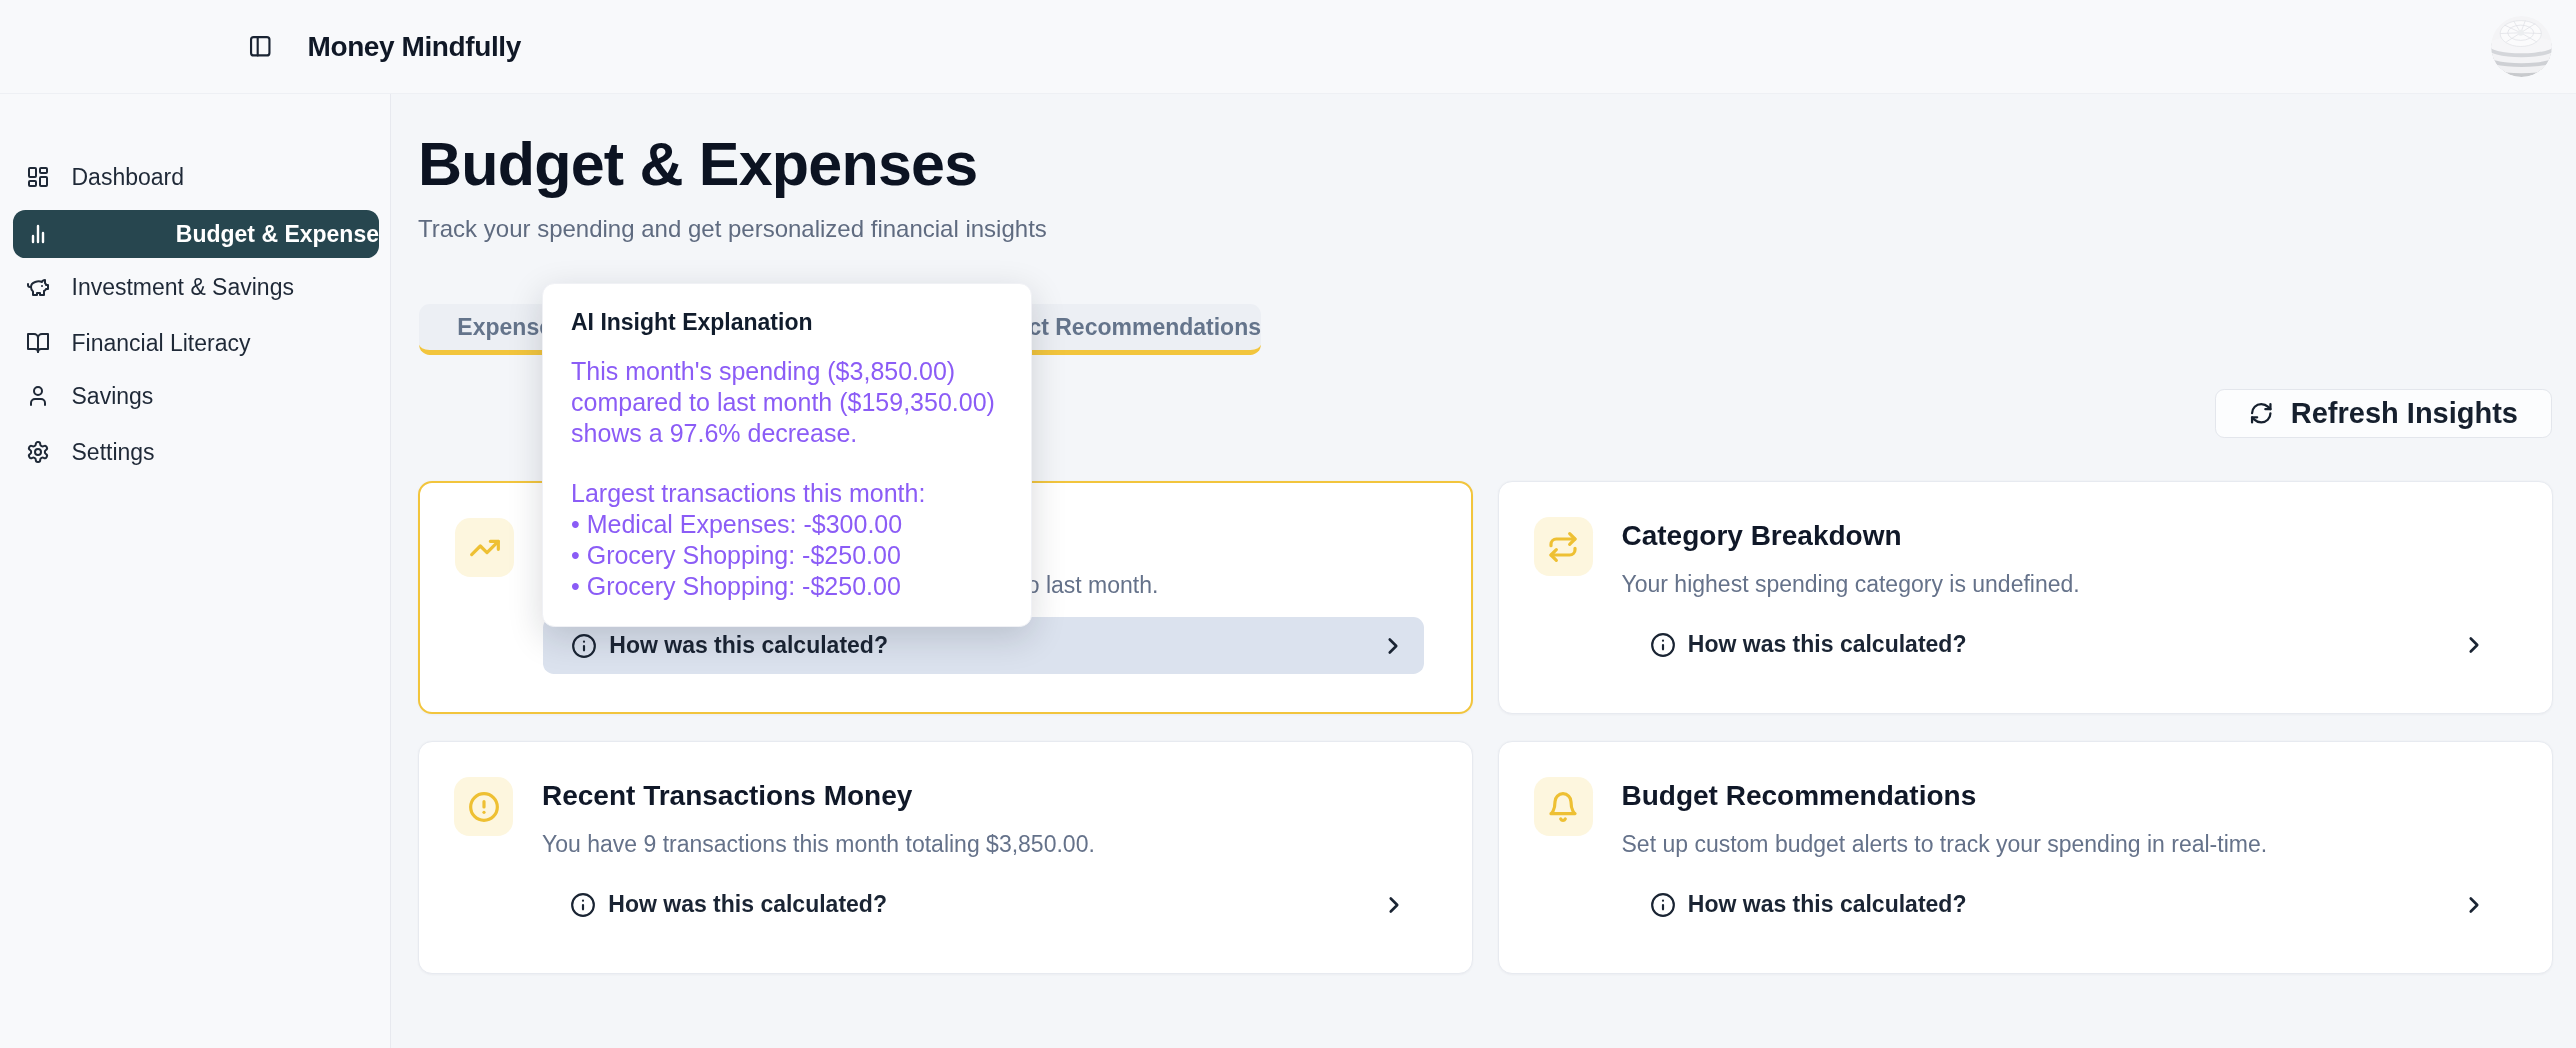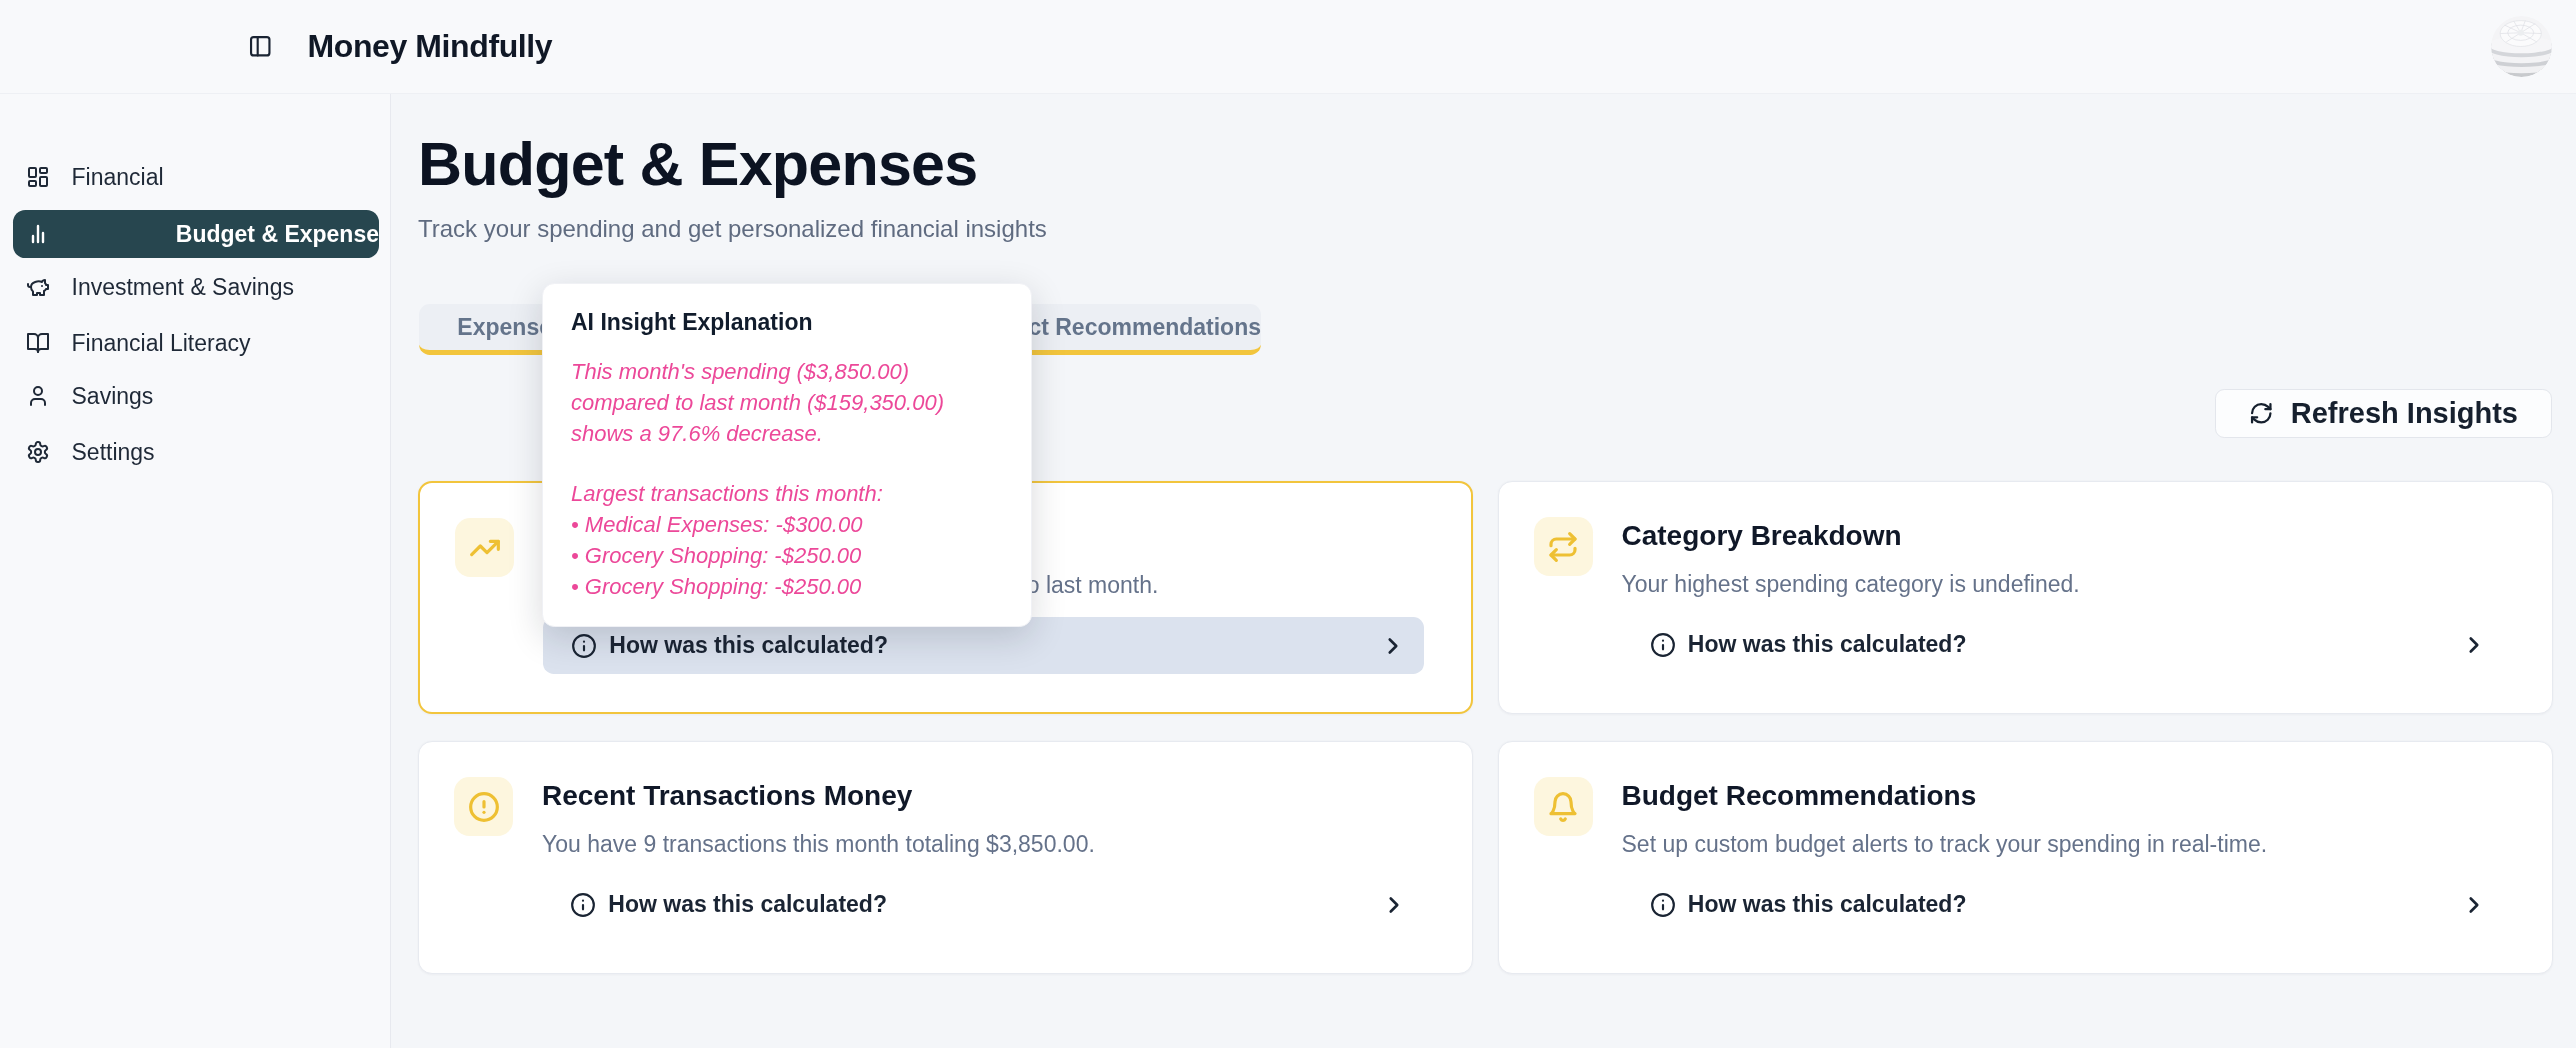--- a/index.html
+++ b/index.html
@@ -12,21 +12,21 @@
   }
   svg { display:block; }
 
   
   .header {
     position:absolute; left:0; top:0; width:2576px; height:94px;
     background:#f8f9fb; border-bottom:1.5px solid #eef0f4;
     display:flex; align-items:center; padding:0 24px 0 248px;
   }
   .panel-toggle { width:24.5px; height:24.5px; color:#1a2433; background:none; border:none; cursor:pointer; }
-  .app-title { font-size:32px; font-weight:800; color:#101826; margin-left:35px; letter-spacing:-0.4px; }
+  .app-title { font-size:28px; font-weight:800; color:#101826; margin-left:35px; letter-spacing:-0.4px; }
   .avatar { margin-left:auto; width:61px; height:61px; border-radius:50%; overflow:hidden; }
 
   
   .sidebar {
     position:absolute; left:0; top:94px; width:391px; height:955px;
     background:#f8f9fb; border-right:1.5px solid #e7e9ef;
   }
   .menu-label { position:absolute; left:26px; top:117px; font-size:20px; font-weight:700; color:#0f172a; }
   .nav-item {
     position:absolute; left:13px; width:366px; height:48px; border-radius:12.3px;
@@ -89,21 +89,21 @@
   .card .how-row .chev { width:26px; height:26px; color:#1a2433; margin-left:auto; margin-right:17.6px; flex:none; }
 
   
   .tooltip {
     position:absolute; left:542px; top:283px; width:490px; min-height:338px; z-index:50;
     background:#ffffff; border:0.8px solid #f0f1f5; border-radius:12.3px;
     box-shadow:0 10.7px 35px rgba(16,24,40,0.16);
     padding:24.5px 28px;
   }
   .tooltip .t-title { font-size:23px; font-weight:700; color:#111c2c; margin-bottom:20px; }
-  .tooltip .t-body  { font-size:22px; color:#ec4899; line-height:31px;font-style:italic; }
+  .tooltip .t-body  { font-size:25px; color:#8b5cf6; line-height:31px; }
   .tooltip .t-intro { margin-top:29px; }
 </style>
 </head>
 <body>
 
 <div class="header">
   <button class="panel-toggle">
     <span>
       <svg viewBox="0 0 24 24" fill="none" stroke="currentColor" stroke-width="2.1" stroke-linecap="round" stroke-linejoin="round" width="24.5" height="24.5">
         <rect x="3" y="3" width="18" height="18" rx="2.5"></rect>
@@ -150,21 +150,21 @@
 
   <div class="nav-item" style="top:59px">
     <span class="nicon">
       <svg viewBox="0 0 24 24" fill="none" stroke="currentColor" stroke-width="2" stroke-linecap="round" stroke-linejoin="round" width="24" height="24">
         <rect x="3" y="3" width="7" height="9" rx="1"></rect>
           <rect x="14" y="3" width="7" height="5" rx="1"></rect>
         <rect x="14" y="12" width="7" height="9" rx="1"></rect>
           <rect x="3" y="16" width="7" height="5" rx="1"></rect>
       </svg>
     </span>
-    <span>Financial</span>
+    <span>Dashboard</span>
   </div>
 
   <div class="nav-item active" style="top:116px">
     <span class="nicon">
       <svg viewBox="0 0 24 24" fill="none" stroke="currentColor" stroke-width="2.4" stroke-linecap="round" width="24" height="24">
         <path d="M7 20v-6"></path>
           <path d="M12 20V4"></path>
           <path d="M17 20v-9"></path>
       </svg>
     </span>

